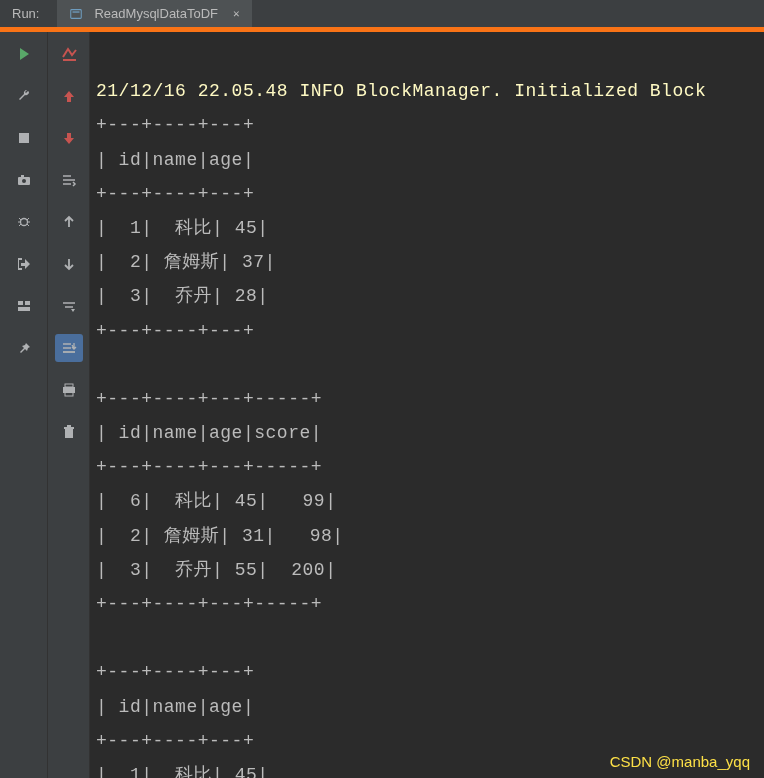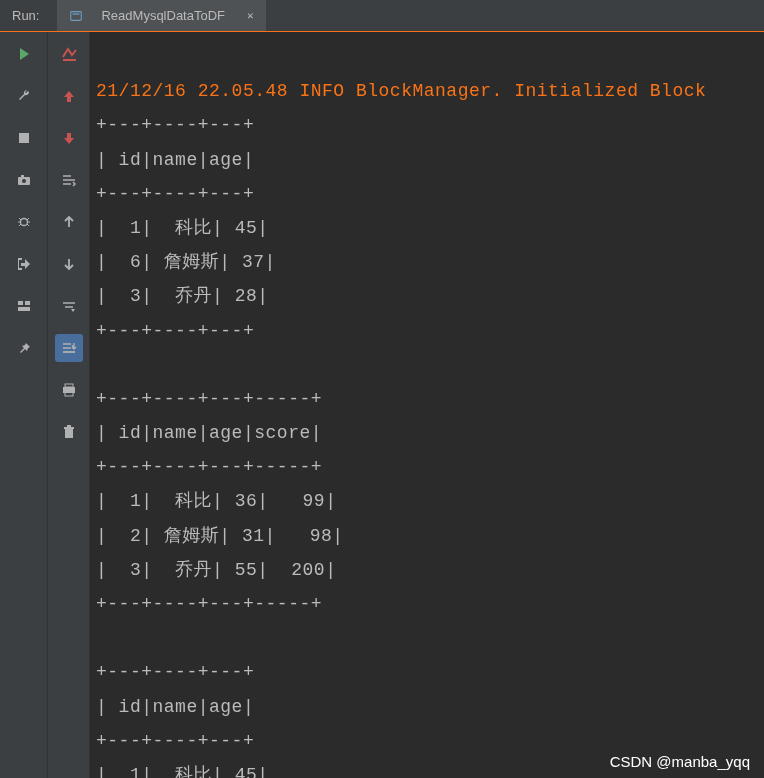--- a/index.html
+++ b/index.html
@@ -12,39 +12,39 @@
       font-family: Consolas, 'Courier New', monospace;
       font-size: 16px;
       color: #bbbbbb;
       width: 764px;
       height: 778px;
       overflow: hidden;
       position: relative;
     }
     .header {
       background: #3c3f41;
-      border-bottom: 1px solid #f97316;
+      border-bottom: 5px solid #f97316;
       height: 32px;
       display: flex;
       align-items: center;
       padding-left: 12px;
     }
     .run-label {
       color: #bbbbbb;
       font-size: 13px;
       font-family: -apple-system, 'Segoe UI', sans-serif;
       margin-right: 18px;
     }
     .tab {
       display: flex;
       align-items: center;
       background: #4e5254;
       height: 100%;
       padding: 0 12px;
-      gap: 18px;
+      gap: 11px;
     }
     .tab-icon {
       width: 14px;
       height: 14px;
       display: inline-block;
     }
     .tab-name {
       color: #bbbbbb;
       font-size: 13px;
       font-family: -apple-system, 'Segoe UI', sans-serif;
@@ -97,27 +97,27 @@
       overflow: hidden;
       white-space: pre;
       line-height: 1.9;
       font-size: 18px;
       letter-spacing: 0.5px;
     }
     .console-line {
       color: #bbbbbb;
     }
     .console-line.red {
-      color: #f97316;
+      color: #fef9c3;
     }
     .watermark {
       position: absolute;
       bottom: 8px;
       right: 14px;
-      color: #ffffff;
+      color: #fde047;
       font-size: 15px;
       font-family: -apple-system, 'Segoe UI', sans-serif;
     }
   </style>
 </head>
 <body>
 
 <div class="header">
   <span class="run-label">Run:</span>
   <div class="tab">
@@ -252,28 +252,28 @@
         </svg>
     </div>
   </div>
 
   <div class="console">
 <span class="console-line red">21/12/16 22.05.48 INFO BlockManager. Initialized Block</span>
 <span class="console-line">+---+----+---+</span>
 <span class="console-line">| id|name|age|</span>
 <span class="console-line">+---+----+---+</span>
 <span class="console-line">|  1|  科比| 45|</span>
-<span class="console-line">|  6| 詹姆斯| 37|</span>
+<span class="console-line">|  2| 詹姆斯| 37|</span>
 <span class="console-line">|  3|  乔丹| 28|</span>
 <span class="console-line">+---+----+---+</span>
 
 <span class="console-line">+---+----+---+-----+</span>
 <span class="console-line">| id|name|age|score|</span>
 <span class="console-line">+---+----+---+-----+</span>
-<span class="console-line">|  1|  科比| 36|   99|</span>
+<span class="console-line">|  6|  科比| 45|   99|</span>
 <span class="console-line">|  2| 詹姆斯| 31|   98|</span>
 <span class="console-line">|  3|  乔丹| 55|  200|</span>
 <span class="console-line">+---+----+---+-----+</span>
 
 <span class="console-line">+---+----+---+</span>
 <span class="console-line">| id|name|age|</span>
 <span class="console-line">+---+----+---+</span>
 <span class="console-line">|  1|  科比| 45|</span>
 
 

